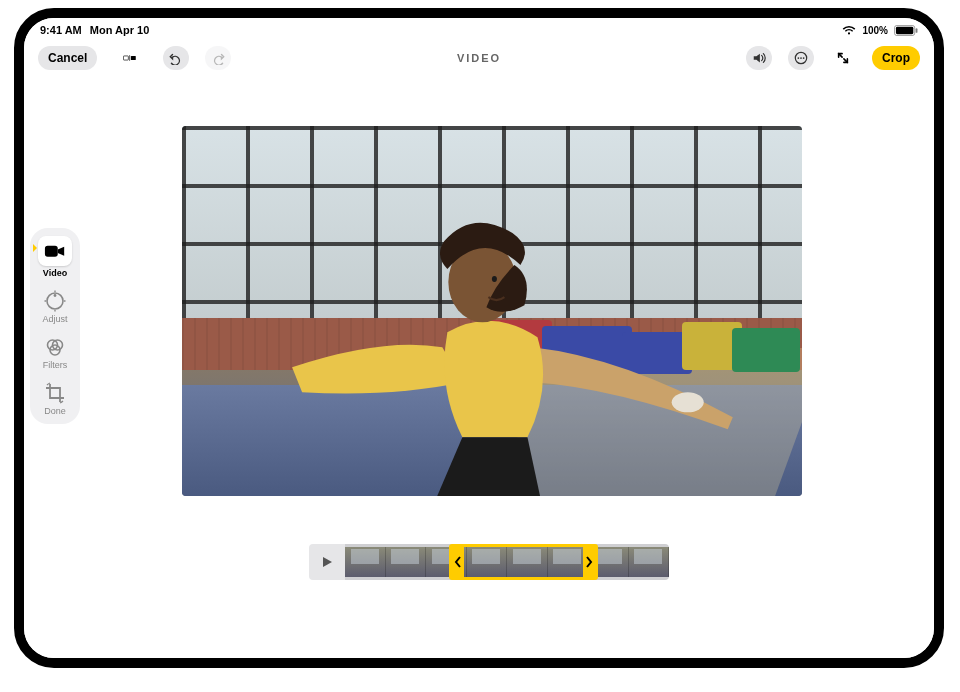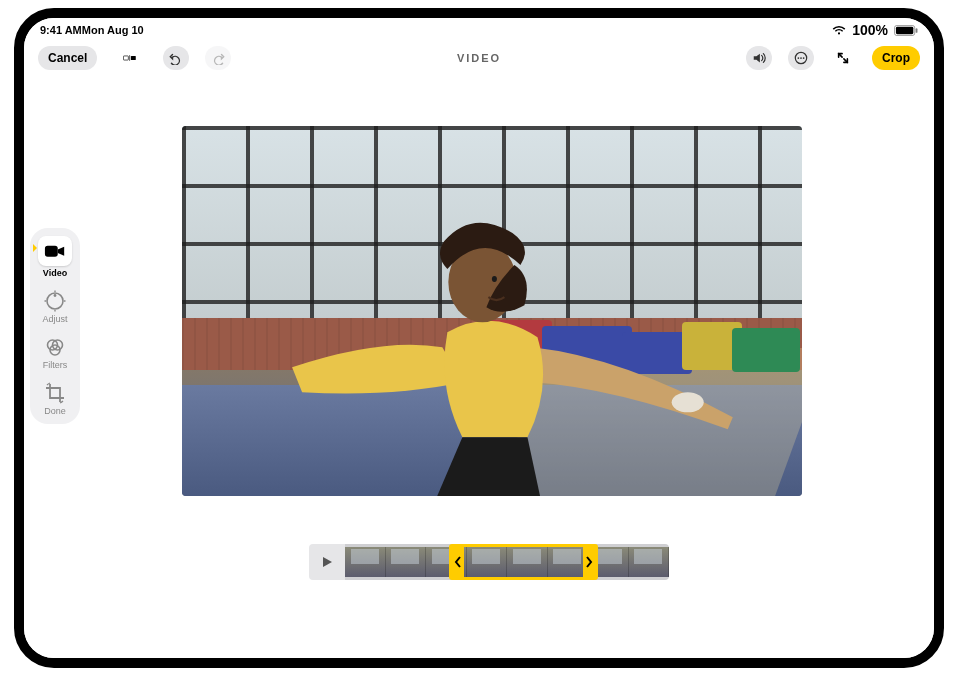--- a/index.html
+++ b/index.html
@@ -34,21 +34,21 @@
     top: 0; left: 0; right: 0;
     height: 22px;
     display: flex;
     justify-content: space-between;
     align-items: center;
     padding: 2px 16px 0 16px;
     font-size: 11px;
     font-weight: 600;
     color: #000;
   }
-  .status-left { display:flex; }
+  .status-left { display:flex; gap:8px; }
   .status-right { display:flex; gap:6px; align-items:center; }
   .wifi, .battery { display:inline-flex; align-items:center; }
 
   
   .toolbar {
     position: absolute;
     top: 24px;
     left: 0; right: 0;
     height: 32px;
     display: flex;
@@ -218,29 +218,29 @@
 </style>
 </head>
 <body>
 
 <div class="device">
 <div class="screen">
 
   <div class="status-bar">
     <div class="status-left">
       <span>9:41 AM</span>
-      <span>Mon Aug 10</span>
+      <span>Mon Apr 10</span>
     </div>
     <div class="status-right">
       <span class="wifi">
         <svg viewBox="0 0 16 12" width="14" height="11">
               <path d="M8 10.5a1.2 1.2 0 100-2.4 1.2 1.2 0 000 2.4zM3.2 6.2a7 7 0 019.6 0l-1.2 1.2a5.3 5.3 0 00-7.2 0L3.2 6.2zM.8 3.8a10.4 10.4 0 0114.4 0L14 5a8.7 8.7 0 00-12 0L.8 3.8z" fill="#000"></path>
             </svg>
       </span>
-      <span style="font-size:14px;">100%</span>
+      <span style="font-size:10px;">100%</span>
       <span class="battery">
         <svg viewBox="0 0 26 12" width="24" height="11">
               <rect x="0.5" y="0.5" width="22" height="11" rx="2.5" fill="none" stroke="#000" stroke-opacity="0.4"></rect>
               <rect x="2" y="2" width="19" height="8" rx="1.5" fill="#000"></rect>
               <rect x="23.5" y="3.5" width="2" height="5" rx="1" fill="#000" fill-opacity="0.5"></rect>
             </svg>
       </span>
     </div>
   </div>
 

